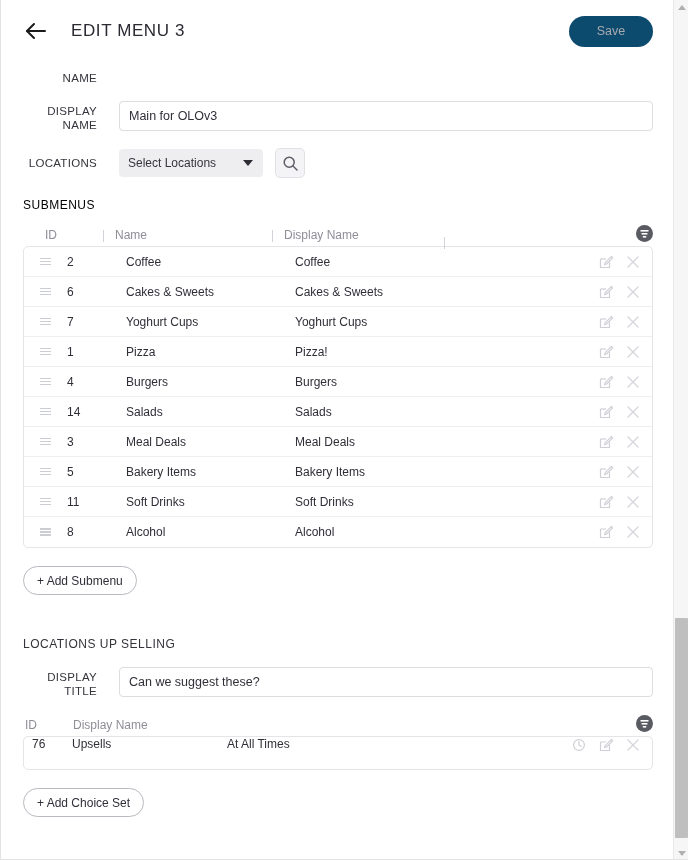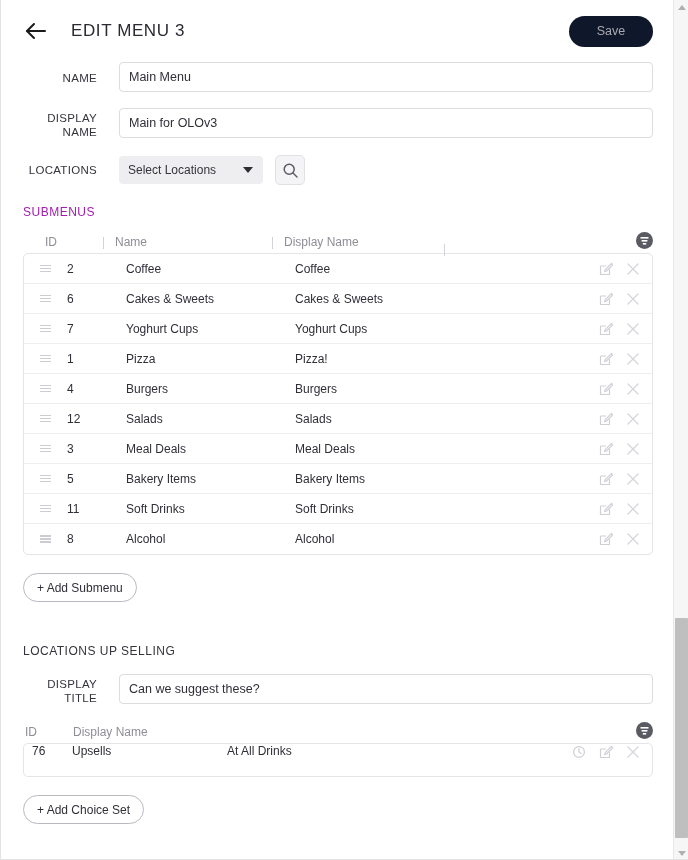--- a/index.html
+++ b/index.html
@@ -48,21 +48,21 @@
   }
   .page-title {
     font-size: 17px;
     letter-spacing: 0.6px;
     color: #2a2a33;
     margin-left: 22px;
     white-space: nowrap;
   }
   .save-btn {
     margin-left: auto;
-    background: #0f172a;
+    background: #0c4a6e;
     color: #a9a9b0;
     border: none;
     border-radius: 18px;
     font-size: 12.5px;
     font-family: "Liberation Sans", sans-serif;
     width: 84px;
     height: 31px;
     cursor: default;
   }
 
@@ -132,21 +132,21 @@
     background: #f4f4f6;
     border: 1px solid #e1e1e5;
     border-radius: 5px;
     display: flex; align-items: center; justify-content: center;
     cursor: pointer;
   }
 
   
   .section-title {
     font-size: 12px;
-    color: #a21caf;
+    color: #000000;
     letter-spacing: 0.5px;
     padding: 0 20px 0 22px;
     margin-top: 16px;
     margin-bottom: 12px;
   }
 
   
   .table-wrap { padding: 0 20px 0 22px; }
 
   .table-head {
@@ -327,21 +327,20 @@
           <path d="M9 2 L2 9 L9 16" fill="none" stroke="#1a1a1a" stroke-width="2" stroke-linecap="round" stroke-linejoin="round"></path>
         </svg>
       </div>
       <div class="page-title">EDIT MENU 3</div>
       <button class="save-btn">Save</button>
     </div>
 
     
     <div class="form-row">
       <div class="form-label">NAME</div>
-      <input class="text-input" type="text" value="Main Menu" style="">
     </div>
 
     
     <div class="form-row">
       <div class="form-label two-line">
         <div>DISPLAY</div>
         <div>NAME</div>
       </div>
       <input class="text-input" type="text" value="Main for OLOv3" style="">
     </div>
@@ -517,21 +516,21 @@
             </div>
           </div>
           <div class="trow">
             <div class="drag-cell">
               <div>
                 <span class="bar"></span>
                 <span class="bar"></span>
                 <span class="bar"></span>
               </div>
             </div>
-            <div class="cell-id">12</div>
+            <div class="cell-id">14</div>
             <div class="cell-name">Salads</div>
             <div class="cell-display">Salads</div>
             <div class="cell-spacer"></div>
             <div class="actions">
               <div class="icon-btn">
                 <svg width="14" height="14" viewBox="0 0 14 14">
                   <path d="M1.5 4 V12.5 H10.5 V7.2" fill="none" stroke="#cfcfd6" stroke-width="1.2"></path>
                   <path d="M1.5 4 H7" fill="none" stroke="#cfcfd6" stroke-width="1.2"></path>
                   <path d="M12.6 1.3 L6.2 7.7 L5.6 9.6 L7.5 9 L13.4 3.1 Z" fill="none" stroke="#cfcfd6" stroke-width="1.2" stroke-linejoin="round"></path>
                 </svg>
@@ -678,21 +677,21 @@
             <rect x="3.8" y="8" width="3.4" height="1.6" fill="#ffffff"></rect>
           </svg>
         </div>
       </div>
 
       <div class="table-box">
 
       <div class="ck-row">
             <div class="ck-cell-id">76</div>
             <div class="ck-cell-name">Upsells</div>
-            <div class="ck-cell-time">At All Drinks</div>
+            <div class="ck-cell-time">At All Times</div>
             <div class="actions">
               <div class="icon-btn">
                 <svg width="14" height="14" viewBox="0 0 14 14">
                   <circle cx="7" cy="7" r="5.4" fill="none" stroke="#cfcfd6" stroke-width="1.2"></circle>
                   <path d="M7 3.7 V7 L9.3 8.4" fill="none" stroke="#cfcfd6" stroke-width="1.2" stroke-linecap="round"></path>
                 </svg>
               </div>
               <div class="icon-btn">
                 <svg width="14" height="14" viewBox="0 0 14 14">
                   <path d="M1.5 4 V12.5 H10.5 V7.2" fill="none" stroke="#cfcfd6" stroke-width="1.2"></path>

